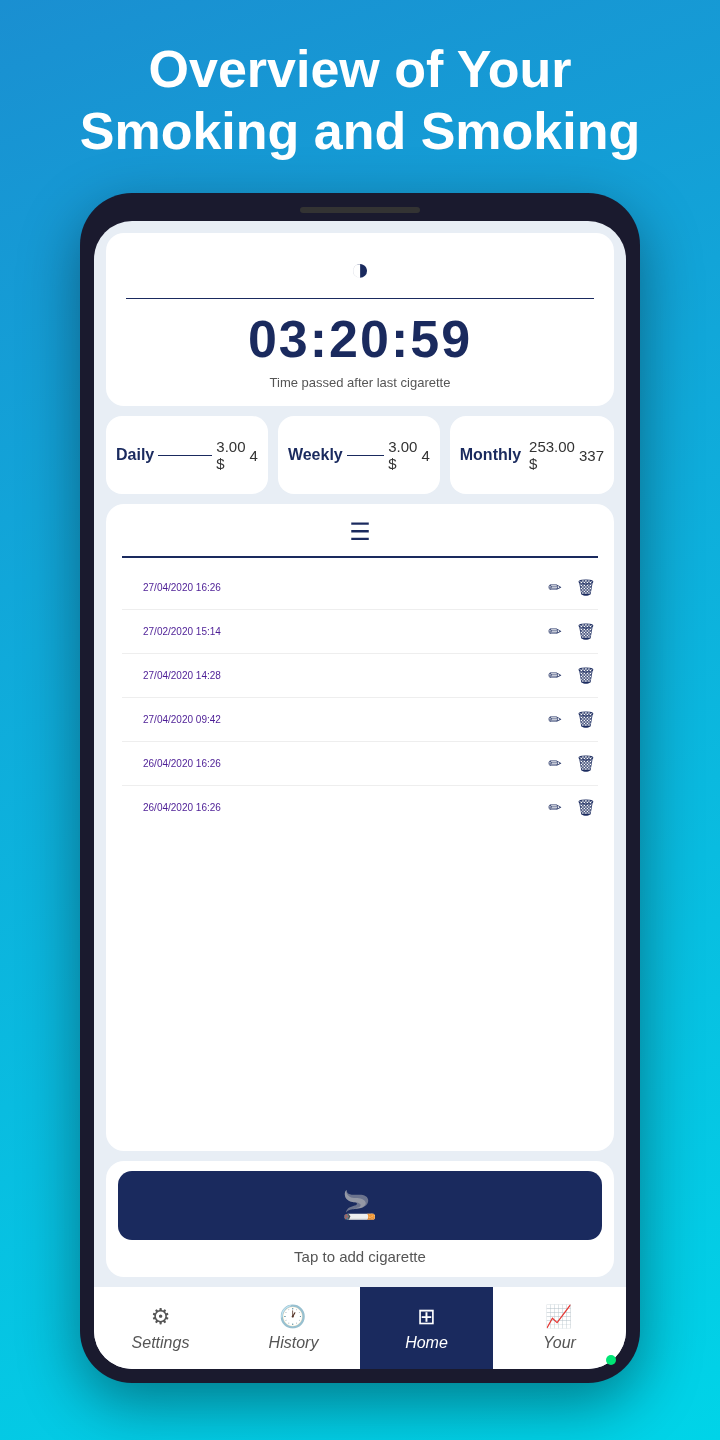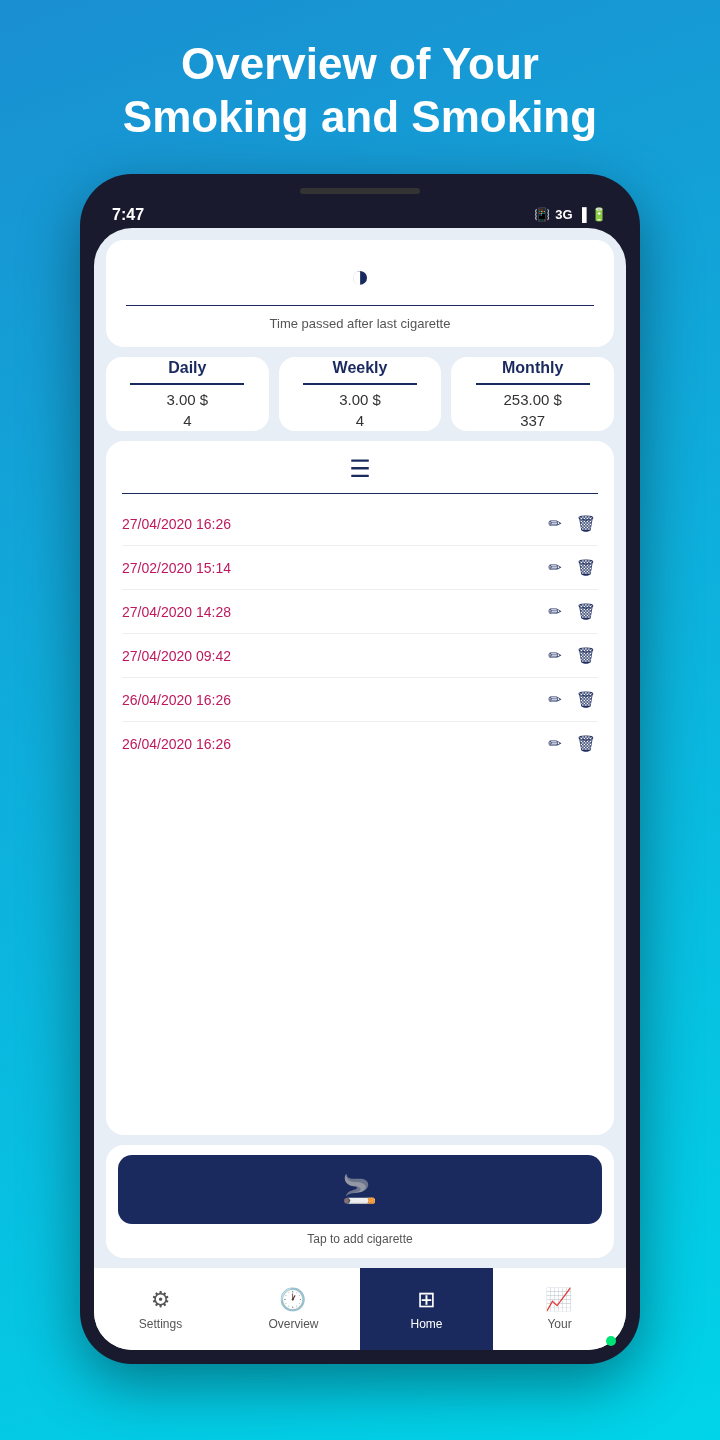--- a/index.html
+++ b/index.html
@@ -9,21 +9,21 @@
       background: linear-gradient(160deg, #1a8fd1 0%, #00d4e8 100%);
       font-family: 'Segoe UI', Arial, sans-serif;
       display: flex;
       flex-direction: column;
       align-items: center;
       overflow: hidden;
     }
 
     .headline {
       color: #fff;
-      font-size: 44px;
+      font-size: 52px;
       font-weight: 800;
       text-align: center;
       padding: 38px 60px 30px;
       line-height: 1.2;
     }
 
     .phone-wrapper {
       width: 560px;
       height: 1190px;
       background: #1a1a2e;
@@ -116,23 +116,22 @@
     
     .stats-row {
       display: flex;
       gap: 10px;
     }
 
     .stat-card {
       flex: 1;
       background: #fff;
       border-radius: 16px;
-      padding: 2px 10px;
-      display: flex;
-      flex-direction: column;
+      padding: 22px 10px;
+      display: flex;
       align-items: center;
       gap: 4px;
     }
 
     .stat-title {
       font-size: 16px;
       font-weight: 700;
       color: #1a2a5e;
     }
 
@@ -188,22 +187,23 @@
       justify-content: space-between;
       padding: 10px 0;
       border-bottom: 1px solid #eee;
     }
 
     .log-item:last-child {
       border-bottom: none;
     }
 
     .log-date {
-      font-size: 14px;
-      color: #be185d;
+      font-size: 10px;
+      color: #4c1d95;
+      margin-left: 21px;
     }
 
     .log-actions {
       display: flex;
       gap: 10px;
       align-items: center;
     }
 
     .icon-btn {
       font-size: 16px;
@@ -238,21 +238,21 @@
       cursor: pointer;
     }
 
     .cigarette-icon {
       font-size: 28px;
       color: #fff;
     }
 
     .add-label {
       text-align: center;
-      font-size: 12px;
+      font-size: 15px;
       color: #555;
       margin-top: 8px;
     }
 
     
     .bottom-nav {
       height: 82px;
       background: #fff;
       display: flex;
       align-items: stretch;
@@ -275,21 +275,22 @@
     .nav-item.active {
       background: #1a2a5e;
       color: #fff;
     }
 
     .nav-icon {
       font-size: 22px;
     }
 
     .nav-label {
-      font-size: 12px;
+      font-size: 16px;
+      font-style: italic;
     }
 
     .phone-dot {
       width: 10px;
       height: 10px;
       background: #00e676;
       border-radius: 50%;
       position: absolute;
       bottom: 18px;
       right: 24px;
@@ -299,36 +300,28 @@
 <body>
 
 <div class="headline">
   <span>Overview of Your</span><br>
   <span>Smoking and Smoking</span>
 </div>
 
 <div class="phone-wrapper">
   <div class="phone-notch"></div>
 
-  <div class="status-bar">
-    <span>7:47</span>
-    <div class="status-right">
-      <span>📳</span>
-      <span>3G</span>
-      <span>▐</span>
-      <span>🔋</span>
-    </div>
-  </div>
 
   <div class="phone-screen">
     <div class="screen-content">
 
       <div class="timer-card">
         <div class="timer-icon">◑</div>
         <div class="timer-divider"></div>
+        <div class="timer-value">03:20:59</div>
         <div class="timer-label">Time passed after last cigarette</div>
       </div>
 
       <div class="stats-row">
         <div class="stat-card">
           <div class="stat-title">Daily</div>
           <div class="stat-divider"></div>
           <div class="stat-value">3.00 $</div>
           <div class="stat-count">4</div>
         </div>
@@ -410,21 +403,21 @@
 
     </div>
 
     <div class="bottom-nav">
       <button class="nav-item">
         <span class="nav-icon">⚙</span>
         <span class="nav-label">Settings</span>
       </button>
       <button class="nav-item">
         <span class="nav-icon">🕐</span>
-        <span class="nav-label">Overview</span>
+        <span class="nav-label">History</span>
       </button>
       <button class="nav-item active">
         <span class="nav-icon">⊞</span>
         <span class="nav-label">Home</span>
       </button>
       <button class="nav-item">
         <span class="nav-icon">📈</span>
         <span class="nav-label">Your</span>
       </button>
     </div>

